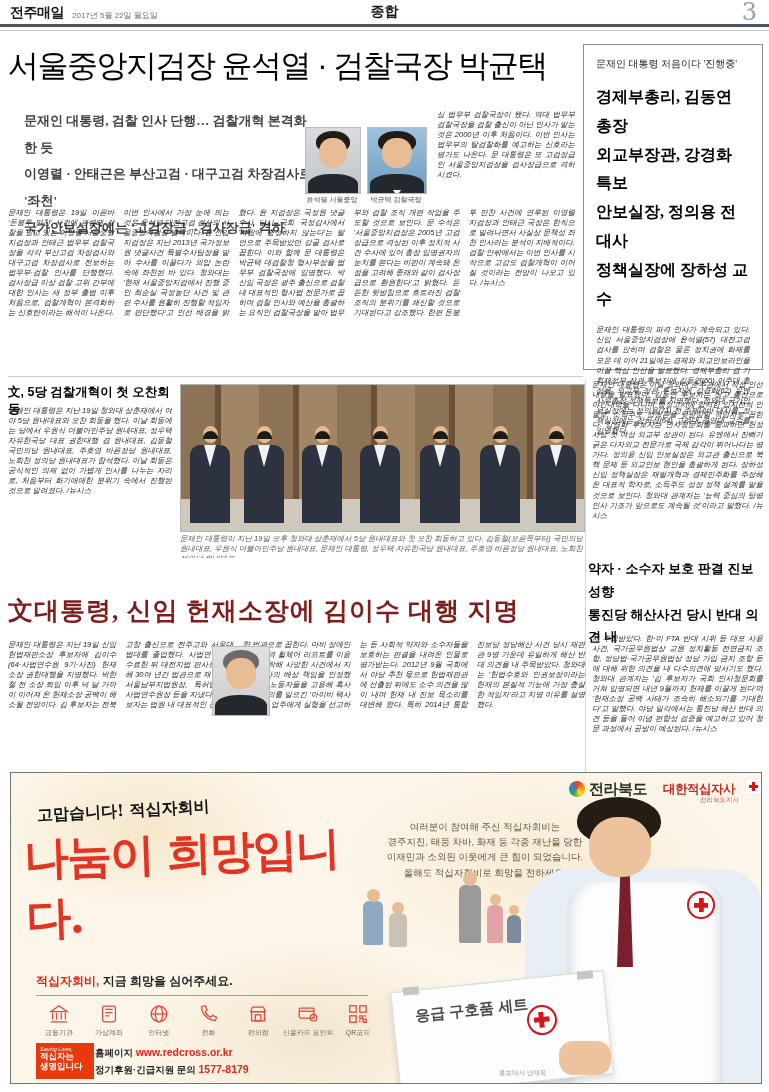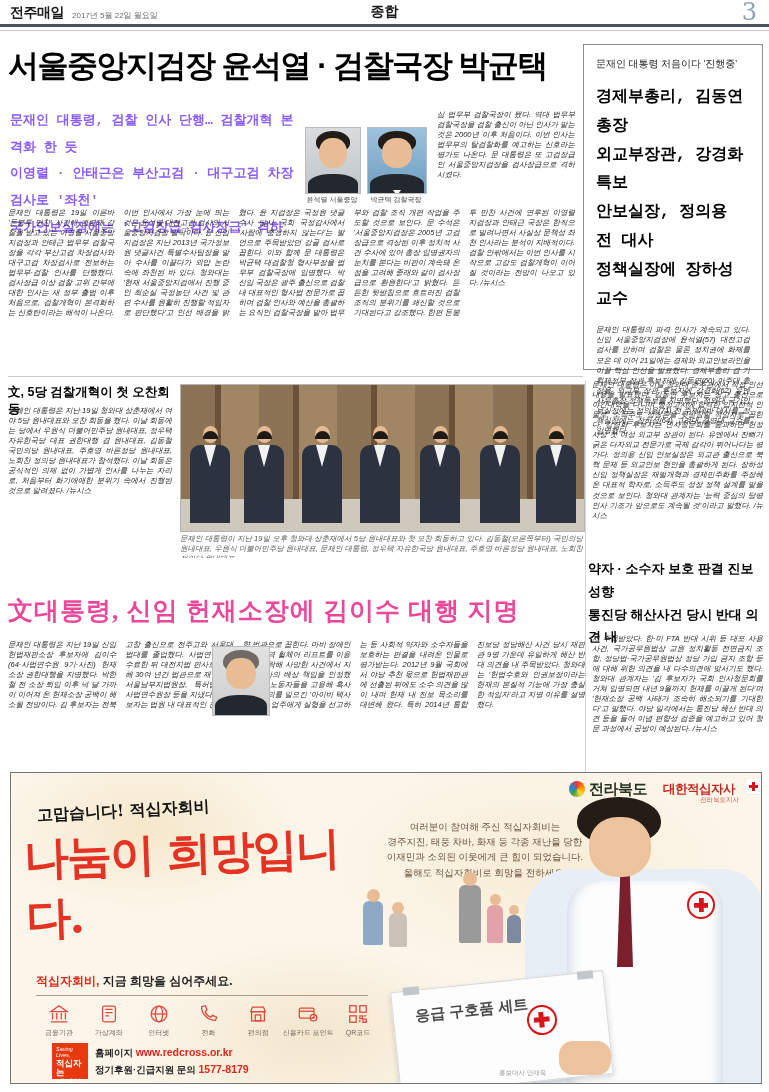--- a/index.html
+++ b/index.html
@@ -9,66 +9,66 @@
 
   
   .paper-name{left:10px;top:4px;font-size:14px;font-weight:bold;letter-spacing:-0.5px;}
   .paper-date{left:72px;top:10px;font-size:8px;color:#6b6b6b;}
   .section-name{left:0;right:0;top:3px;text-align:center;font-size:14px;font-weight:bold;}
   .page-num{right:12px;top:-2px;font-family:"DejaVu Serif",serif;font-size:24px;color:#93a0b0;}
   .rule-thick{left:0;right:0;top:24px;height:3px;background:#4b535c;}
   .rule-thin{left:0;right:0;top:30px;height:1px;background:#c9c9c9;}
 
   
-  .headline-main{left:8px;top:48px;width:575px;font-size:31px;font-weight:700;line-height:1.15;
+  .headline-main{left:8px;top:48px;width:575px;font-size:31px;font-weight:400;line-height:1.15;
                  letter-spacing:-1.5px;color:#000;}
-  .subheads{left:10px;top:108px;width:292px;font-family:Liberation Mono, monospace;
-            font-size:13px;font-weight:bold;line-height:2.05;color:#8b5cf6;}
+  .subheads{left:24px;top:108px;width:292px;font-family:Liberation Serif, serif;
+            font-size:13px;font-weight:bold;line-height:2.05;color:#404040;}
   .body-text{font-size:7.5px;line-height:1.34;text-align:justify;color:#222;
              word-break:break-all;overflow:hidden;font-style:italic;}
   .caption{font-size:7px;color:#444;}
   .col5{column-count:5;column-gap:9px;}
 
   
   .portrait{overflow:hidden;border:1px solid #bbb;}
   .p-bg1{background:linear-gradient(#d9dcdf,#bfc5c9);}
   .p-bg2{background:linear-gradient(#9ec2dd,#6f9dc0);}
   .p-bg3{background:linear-gradient(#e2e2e2,#cccccc);}
   .hair{position:absolute;top:4%;left:18%;right:18%;height:34%;background:#221c18;border-radius:50% 50% 45% 45%;}
   .hair.gray{background:#6f6a66;}
   .face{position:absolute;top:16%;left:24%;right:24%;height:46%;background:#e8bd96;border-radius:46%;}
   .suit{position:absolute;bottom:-4%;left:4%;right:4%;height:34%;background:#23272e;border-radius:45% 45% 0 0;}
   .shirt-v{position:absolute;bottom:0;left:42%;right:42%;height:26%;background:#f4f4f4;
            clip-path:polygon(0 0,100% 0,50% 100%);}
 
   
   .side-box{left:583px;top:44px;width:180px;height:326px;border:1px solid #8c8c8c;box-sizing:border-box;padding:12px 12px;}
   .side-title{font-family:"Liberation Serif",serif;font-size:10px;color:#222;margin-bottom:12px;}
-  .side-head{font-family:Liberation Mono, monospace;font-size:16px;font-weight:bold;line-height:1.8;color:#000;}
+  .side-head{font-family:Liberation Serif, serif;font-size:16px;font-weight:bold;line-height:1.8;color:#000;}
   .side-body{margin-top:12px;height:126px;}
 
   .divider-h{background:#cccccc;height:1px;}
   .divider-v{background:#d5d5d5;width:1px;}
 
   
   .group-photo{left:180px;top:384px;width:403px;height:146px;overflow:hidden;border:1px solid #b5b5b5;
     background:
       linear-gradient(#cfc8bd,#cfc8bd) 0 100%/100% 22% no-repeat,
       repeating-linear-gradient(90deg,#8d7356 0 34px,#6b5138 34px 40px,#a08664 40px 78px);}
   .gp{position:absolute;bottom:8px;width:46px;}
   .gp-head{width:15px;height:17px;background:#e6bb93;border-radius:50%;margin:0 auto;}
   .gp-hairc{width:15px;height:8px;background:#1d1a17;border-radius:8px 8px 0 0;margin:0 auto -15px auto;position:relative;top:-2px;}
   .gp-body{width:40px;height:78px;background:#2c3240;border-radius:10px 10px 0 0;margin:2px auto 0 auto;position:relative;}
   .gp-shirt{position:absolute;top:0;left:14px;width:12px;height:22px;background:#f2f2f2;clip-path:polygon(0 0,100% 0,50% 100%);}
 
   
   .lunch-head{left:8px;top:384px;width:168px;font-size:12.5px;font-weight:bold;color:#000;}
   .court-sub{left:588px;top:558px;width:176px;font-size:13px;font-weight:bold;line-height:1.75;color:#000;}
   .court-head{left:8px;top:594px;width:577px;font-family:"Liberation Serif",serif;font-size:25px;
-              font-weight:bold;letter-spacing:1px;color:#ec4899;}
+              font-weight:bold;letter-spacing:1px;color:#7f1d1d;}
 
   
   .ad{left:10px;top:772px;width:752px;height:312px;border:1px solid #777;box-sizing:border-box;
       background:
         radial-gradient(ellipse 220px 120px at 18% 18%,#f5e7cb 0%,rgba(245,231,203,0) 70%),
         radial-gradient(ellipse 300px 160px at 70% 30%,#f7ecd6 0%,rgba(247,236,214,0) 70%),
         radial-gradient(ellipse 260px 140px at 40% 85%,#f3e6cd 0%,rgba(243,230,205,0) 70%),
         #fcf6ea;overflow:hidden;}
   .ad-thanks{left:26px;top:28px;font-family:"DejaVu Serif",serif;font-size:16px;font-weight:bold;
              color:#141414;transform:rotate(-3deg);}
@@ -86,22 +86,22 @@
       border:1px solid #eee;border-radius:2px;}
   .rc-round{border-radius:50%;border:2px solid #d7141a;}
 
   .ad-cta{left:25px;top:200px;font-size:12px;font-weight:bold;color:#222;}
   .ad-cta .red{color:#e0271c;margin-top:13px;}
   .ad-rule{left:25px;top:222px;width:332px;height:1px;background:#a99d8d;}
   .channels{left:25px;top:230px;width:345px;display:flex;justify-content:space-between;}
   .channel{display:flex;flex-direction:column;align-items:center;width:46px;}
   .channel svg{width:22px;height:22px;stroke:#e0483e;fill:none;stroke-width:1.4;}
   .channel .lbl{margin-top:3px;font-size:7px;color:#6d625a;white-space:nowrap;}
-  .badge{left:25px;top:270px;width:36px;height:36px;background:#e8380d;color:#fff;
-         padding:3px 4px;box-sizing:border-box;line-height:1.15;margin-left:16px;}
+  .badge{left:25px;top:270px;width:58px;height:36px;background:#e8380d;color:#fff;
+         padding:3px 4px;box-sizing:border-box;line-height:1.15;}
   .badge .en{font-size:5.5px;font-style:italic;}
   .badge .ko{font-size:8.5px;font-weight:bold;}
   .contact{left:84px;top:271px;font-size:9.5px;line-height:1.6;color:#222;font-weight:bold;}
   .contact .red{color:#e0271c;font-size:10.5px;}
 
   
   .man-hair{left:566px;top:24px;width:84px;height:48px;background:#241c16;border-radius:50% 50% 46% 46%;}
   .man-face{left:578px;top:44px;width:62px;height:60px;background:#ecc39c;border-radius:46%;}
   .man-body{left:514px;top:96px;width:238px;height:216px;background:#e7eef5;border-radius:46px 40px 0 0;}
   .man-vest{left:556px;top:108px;width:156px;height:204px;background:#fdfdfd;border-radius:30px 26px 0 0;

